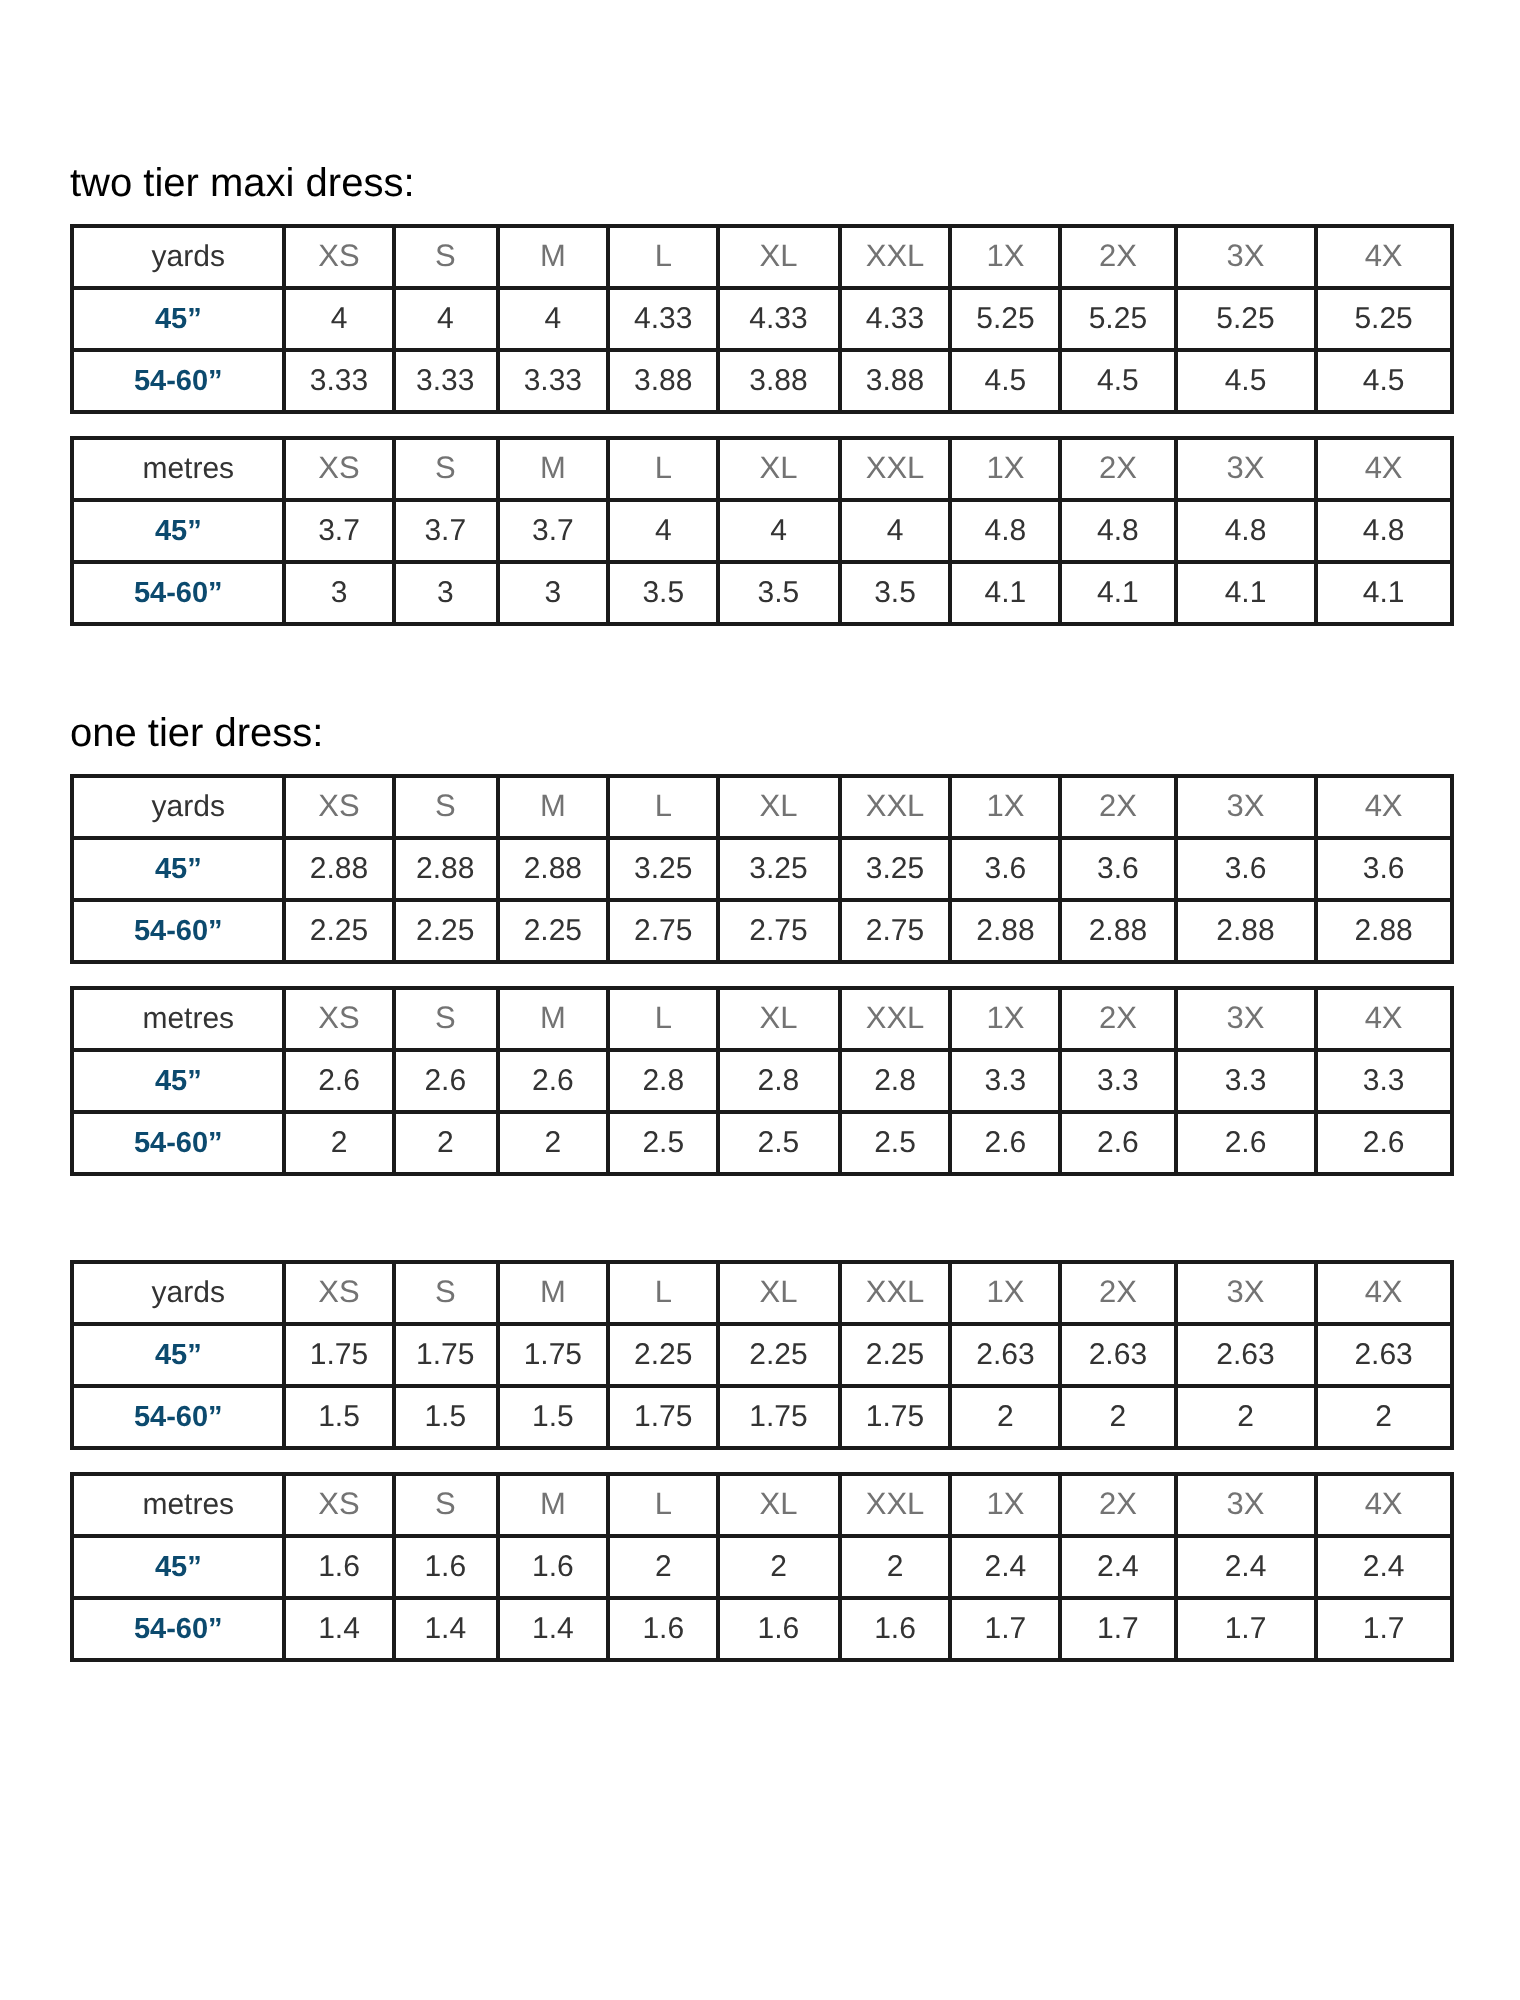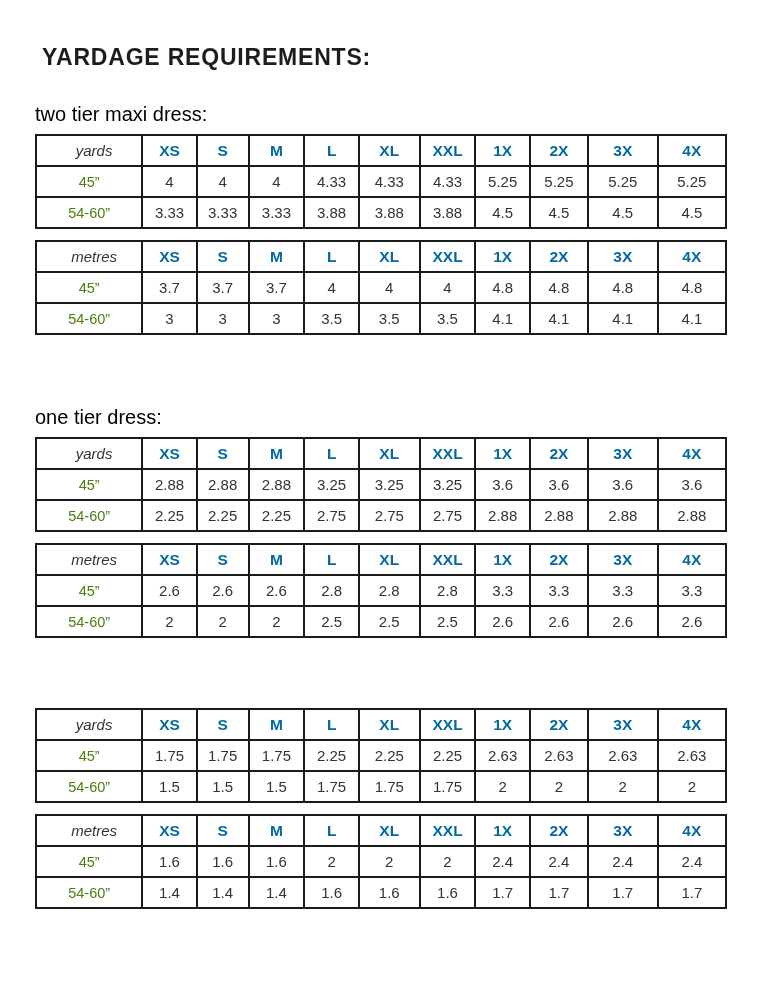--- a/index.html
+++ b/index.html
@@ -19,21 +19,21 @@
   .page-title {
     margin: 0 0 0 7px;
     font-size: 23px;
     line-height: 22px;
     font-weight: 700;
     letter-spacing: 0.8px;
     color: #1d1d1d;
   }
   .section { margin: 0; }
   .section-first { margin-top: 34px; }
-  .section + .section { margin-top: 70px; }
+  .section + .section { margin-top: 42px; }
   .section-label {
     margin: 0 0 8px 0;
     font-size: 20px;
     line-height: 24px;
     font-weight: 400;
     color: #000000;
   }
   table.unit-table {
     width: 100%;
     border-collapse: collapse;
@@ -43,35 +43,34 @@
   .unit-table th, .unit-table td {
     border: 2px solid #1a1a1a;
     height: 31px;
     padding: 0 2px;
     text-align: center;
     vertical-align: middle;
     overflow: hidden;
     white-space: nowrap;
   }
   .unit-table th.unit-cell {
-    font-style: italic;
     font-weight: 400;
     font-size: 15px;
     color: #333;
     padding-left: 12px;
   }
   .unit-table th.size-cell {
+    font-weight: 400;
+    font-size: 15.5px;
+    color: #737373;
+  }
+  .unit-table th.width-cell {
     font-weight: 700;
-    font-size: 15.5px;
-    color: #0369a1;
-  }
-  .unit-table th.width-cell {
-    font-weight: 400;
     font-size: 14.5px;
-    color: #4d7c0f;
+    color: #0c4a6e;
   }
   .unit-table td.value-cell {
     font-weight: 400;
     font-size: 15px;
     color: #333;
   }
   
   col.c-label { width: 15.4%; }
   col.c-xs  { width: 7.9%; }
   col.c-s   { width: 7.5%; }
@@ -81,21 +80,20 @@
   col.c-xxl { width: 8.1%; }
   col.c-1x  { width: 7.9%; }
   col.c-2x  { width: 8.4%; }
   col.c-3x  { width: 10.1%; }
   col.c-4x  { width: 9.9%; }
 </style>
 </head>
 <body>
 
 <div class="page">
-  <h1 class="page-title">YARDAGE REQUIREMENTS:</h1>
 
   <section class="section section-first">
     <h2 class="section-label">two tier maxi dress:</h2>
     <table class="unit-table">
         <colgroup>
           <col class="c-label">
           <col class="c-xs">
           <col class="c-s">
           <col class="c-m">
           <col class="c-l">

